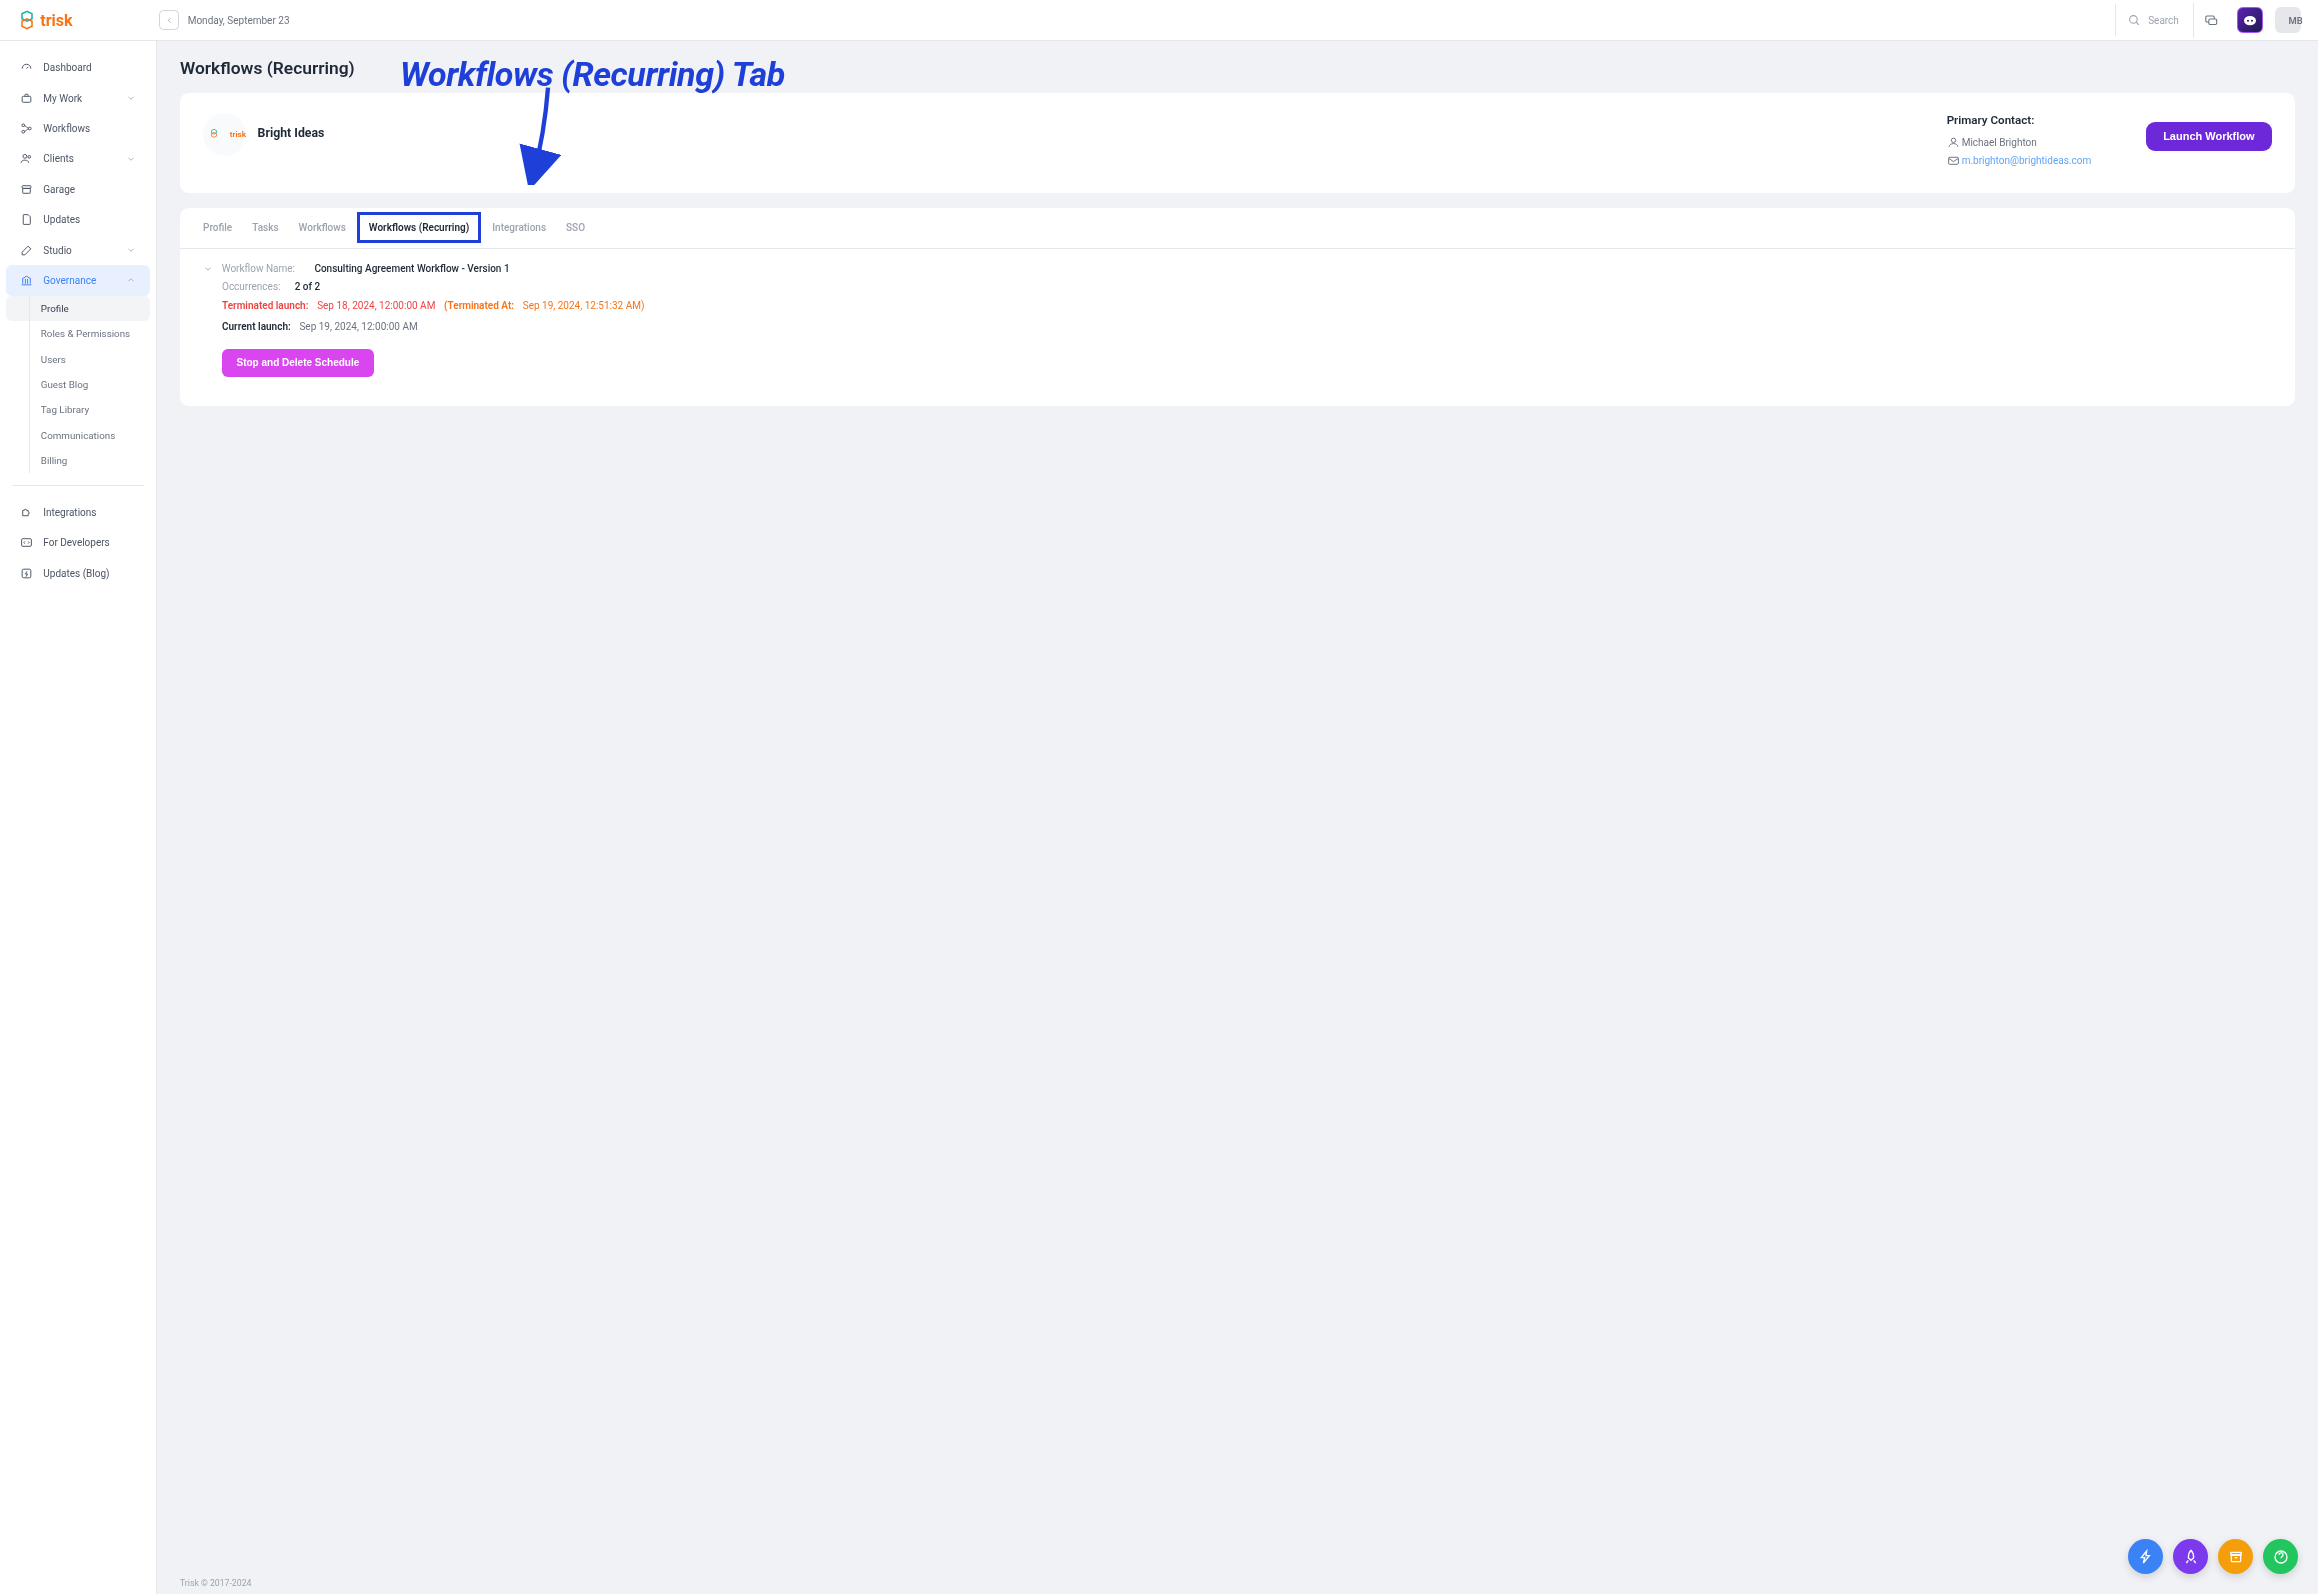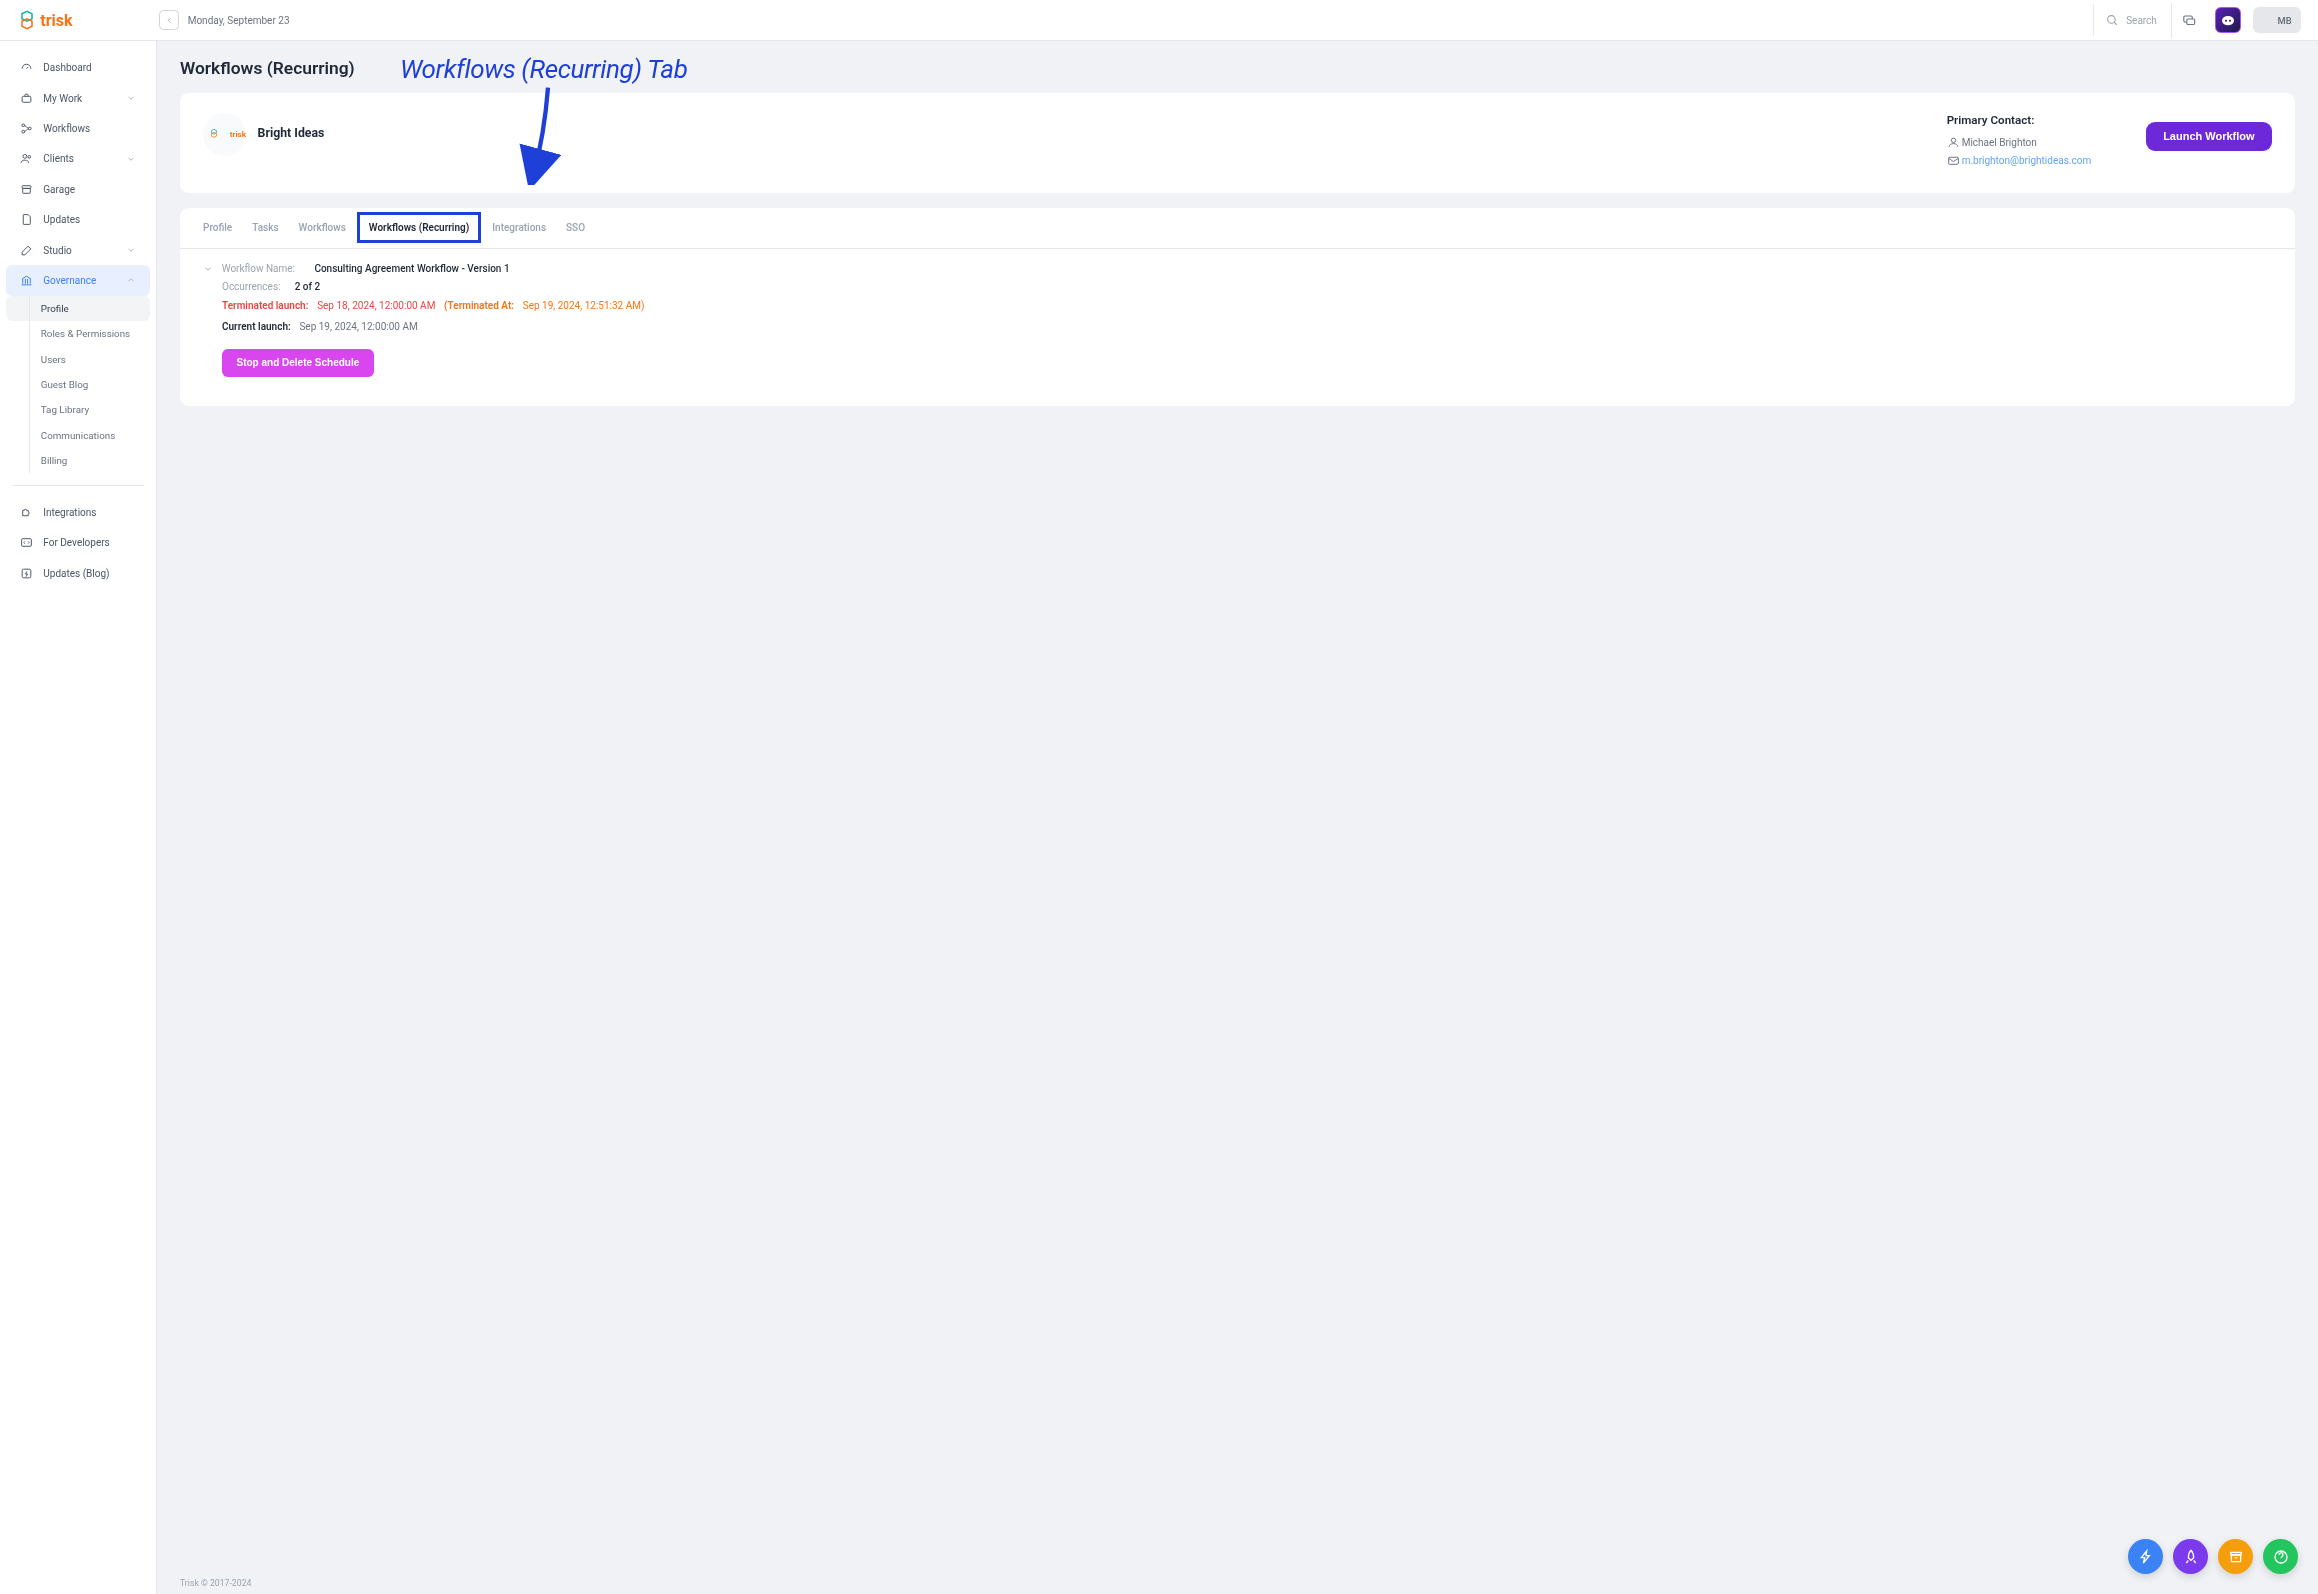--- a/index.html
+++ b/index.html
@@ -73,21 +73,21 @@
       width: 35px;
       height: 35px;
       display: flex;
       align-items: center;
       justify-content: center;
       color: #6b7280;
       cursor: pointer;
       border-left: 0.7px solid #e5e7eb;
     }
     .avatar-btn {
-      width: 48px;
+      width: 26px;
       height: 26px;
       border-radius: 5.8px;
       background: #e5e7eb;
       color: #6b7280;
       display: flex;
       align-items: center;
       justify-content: center;
       font-weight: 600;
       font-size: 9.4px;
       margin-left: 8.7px;
@@ -272,22 +272,22 @@
       font-size: 10px;
       font-weight: 600;
       cursor: pointer;
       margin-top: 10px;
     }
     .annotation {
       position: absolute;
       top: 13px;
       left: 243px;
       color: #1e3fd8;
-      font-size: 26px;
-      font-weight: 400;
+      font-size: 34px;
+      font-weight: 700;
       pointer-events: none;
       font-style: italic;
       letter-spacing: -0.4px;
     }
     .arrow-svg {
       position: absolute;
       top: 43px;
       left: 362px;
       pointer-events: none;
     }

